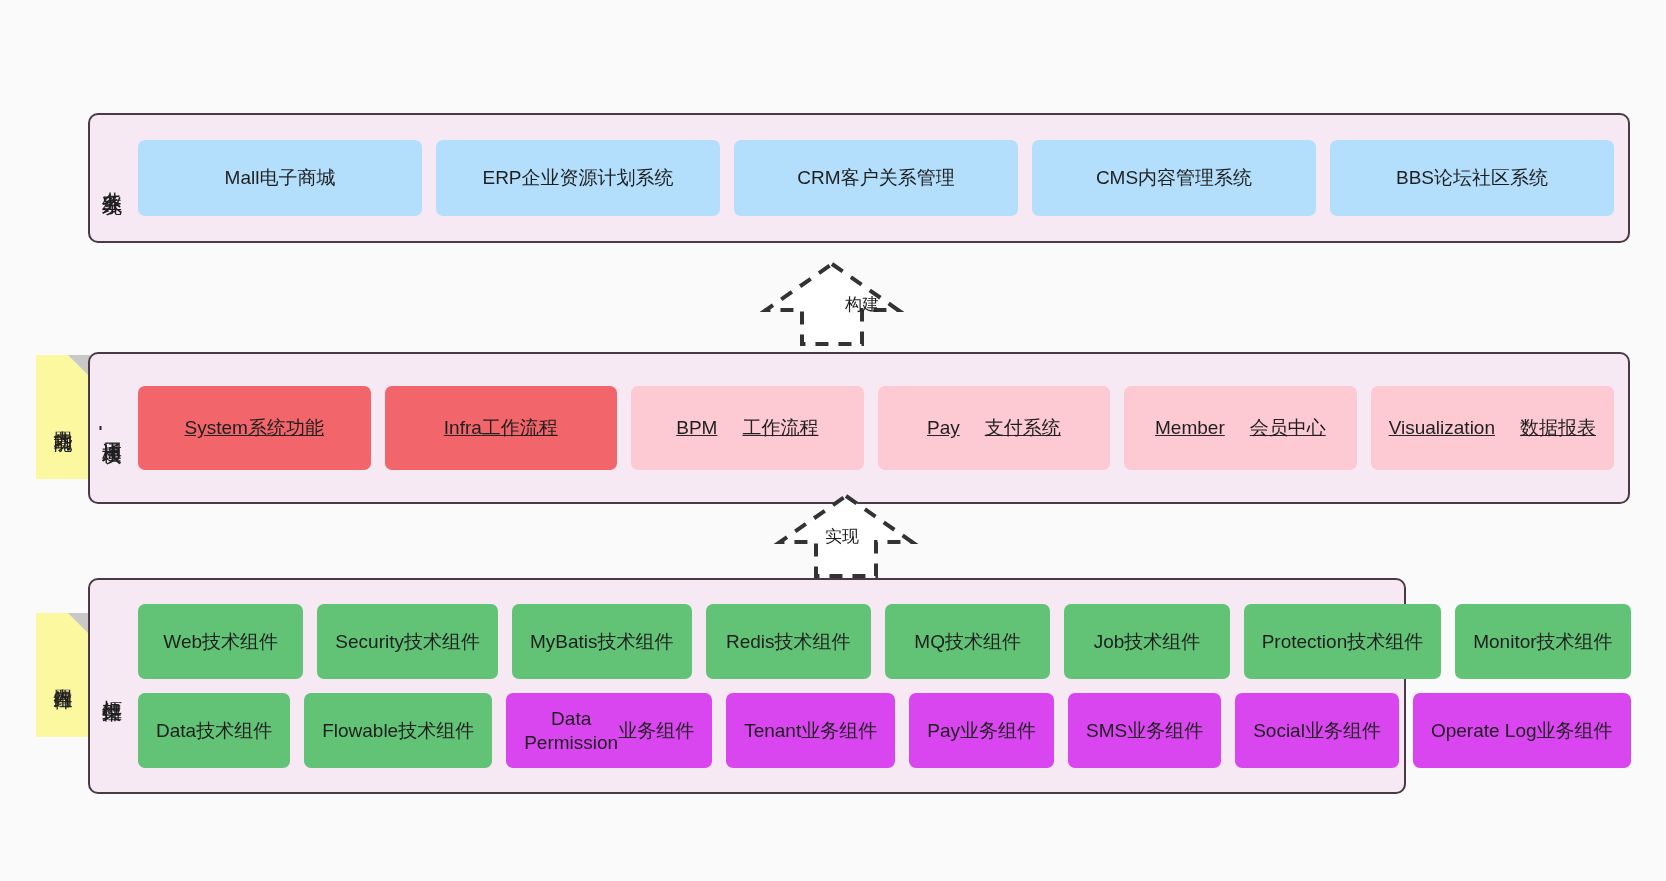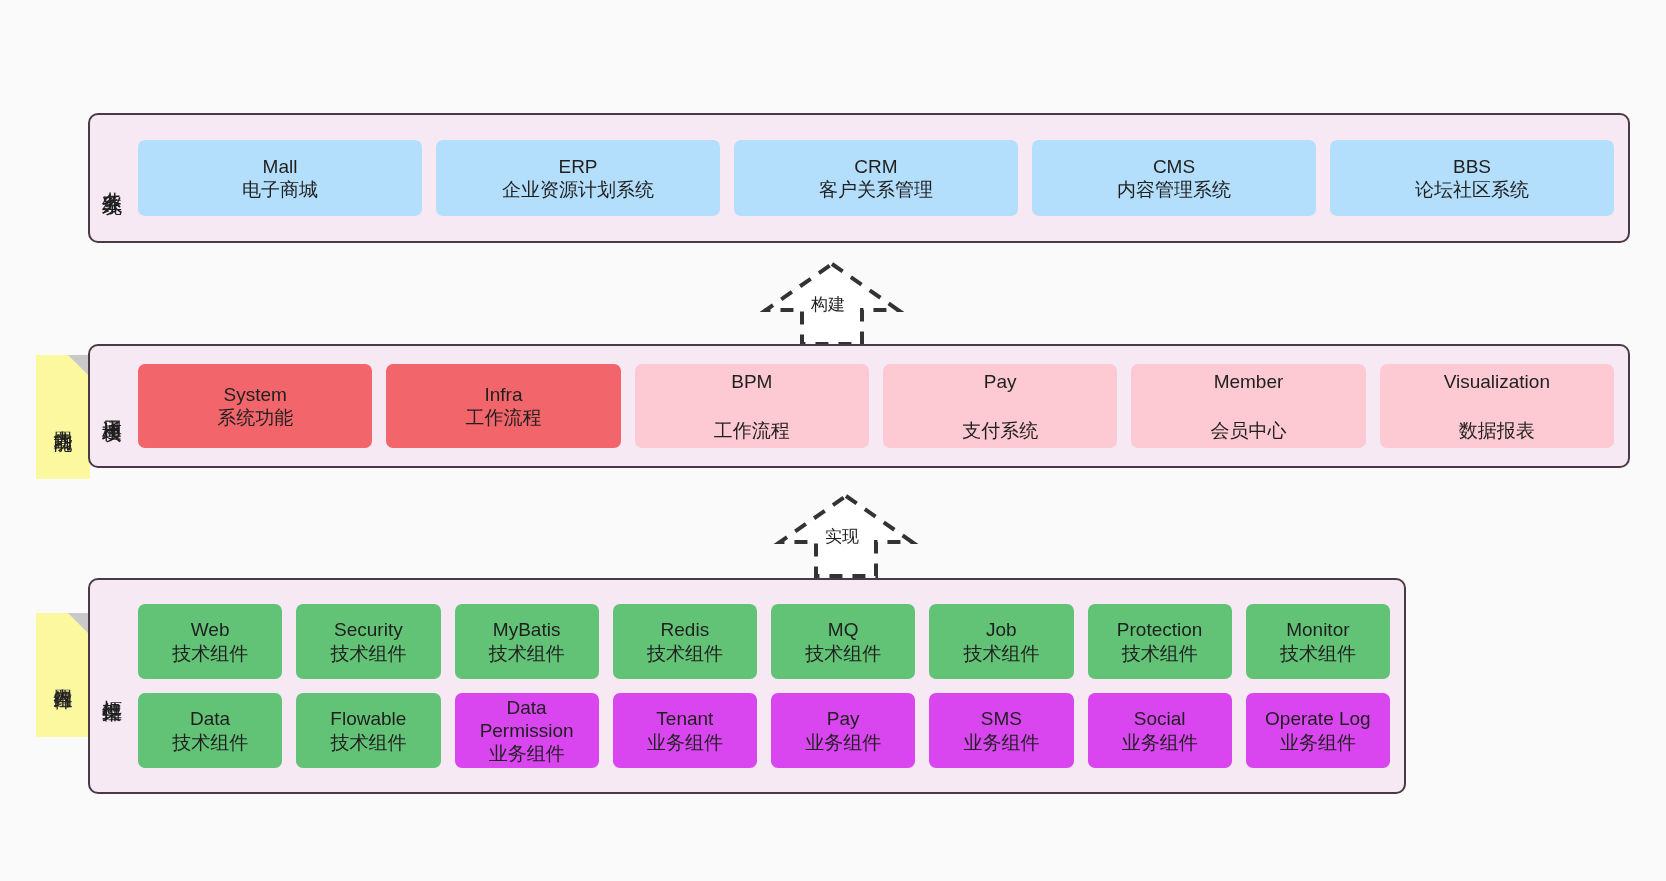--- a/index.html
+++ b/index.html
@@ -67,21 +67,21 @@
     justify-content: space-between;
     gap: 14px;
   }
 
   
   .card {
     box-sizing: border-box;
     flex: 1 1 0;
     border-radius: 7px;
     display: flex;
-    flex-direction: column;
+    flex-direction: row;
     align-items: center;
     justify-content: center;
     text-align: center;
     font-size: 19px;
     line-height: 1.22;
     color: #1f1f1f;
     padding: 6px 18px;
   }
   .card .t-en { white-space: nowrap; }
   .card .t-cn { white-space: nowrap; }
@@ -169,28 +169,28 @@
       </div>
 
     </div>
   </div>
 
   <div class="arrow" style="left:752px; top:258px; width:160px; height:92px;">
     <svg width="160" height="92" viewBox="0 0 160 92">
       <path d="M 80 6 L 146 52 L 110 52 L 110 86 L 50 86 L 50 52 L 14 52 Z" fill="#ffffff" stroke="#333333" stroke-width="4" stroke-dasharray="13 10" stroke-linejoin="miter"></path>
     </svg>
   </div>
-  <div class="arrow-label" style="left:811px; top:293px;">构建</div>
+  <div class="arrow-label" style="left:845px; top:293px;">构建</div>
 
   <div class="note" style="left:36px; top:355px; height:124px;">
     <span class="fold"></span>
     <span>内置功能</span>
   </div>
 
-  <div class="layer" style="left:88px; top:344px; width:1542px; height:124px;">
+  <div class="layer" style="left:88px; top:352px; width:1542px; height:152px;text-decoration:underline;">
     <div class="layer-title">通用模块</div>
     <div class="layer-body">
 
       <div class="card c-red h-mod">
         <span class="t-en">System</span>
         <span class="t-cn">系统功能</span>
       </div>
       <div class="card c-red h-mod">
         <span class="t-en">Infra</span>
         <span class="t-cn">工作流程</span>

